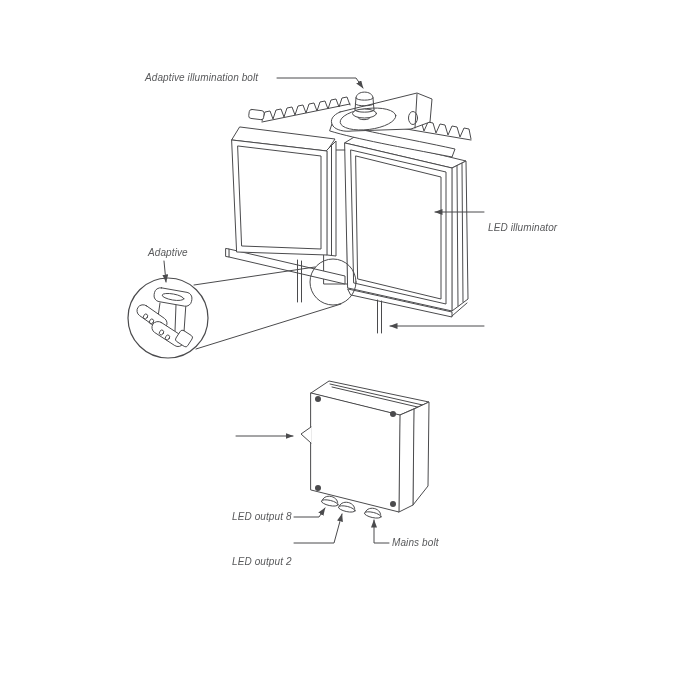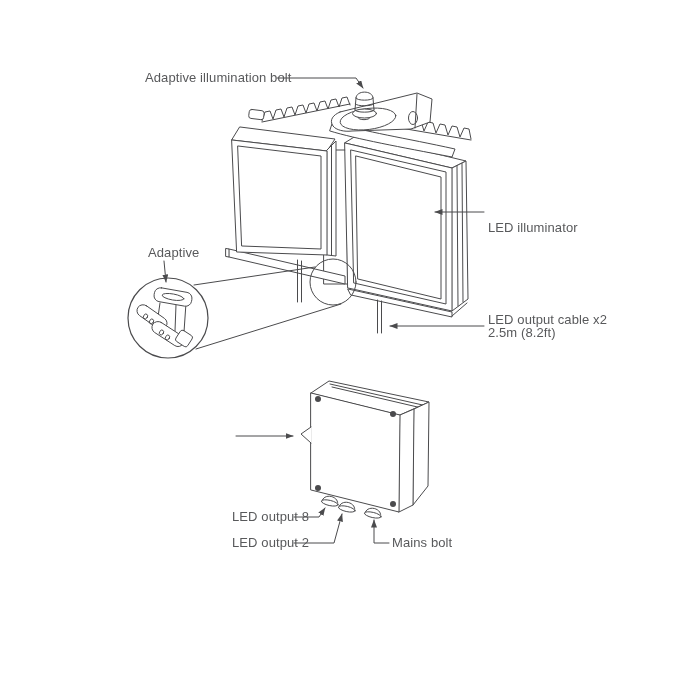--- a/index.html
+++ b/index.html
@@ -7,22 +7,22 @@
     --text:#58595b;
     --bg:#ffffff;
   }
   html,body{margin:0;padding:0;background:var(--bg);}
   #canvas{
     position:relative;width:700px;height:700px;background:var(--bg);
     font-family:"Liberation Sans", sans-serif;overflow:hidden;
   }
   #art{position:absolute;left:0;top:0;}
   .lbl{
-    position:absolute;color:var(--text);font-size:13px;line-height:12.5px;
-    white-space:nowrap;letter-spacing:.1px;
+    position:absolute;color:var(--text);font-size:10px;line-height:12.5px;
+    white-space:nowrap;letter-spacing:.1px;font-style:italic;
   }
   svg path,svg line,svg circle,svg ellipse,svg rect,svg polyline{
     vector-effect:non-scaling-stroke;
   }
 </style>
 </head>
 <body>
 
 <div id="canvas">
 
@@ -164,24 +164,20 @@
       <path d="M389,543 L374,543 L374,520" marker-end="url(#ah)"></path>
     </g>
   </svg>
 
   <div class="lbl" style="left:145px;top:72px">Adaptive illumination bolt</div>
 
   <div class="lbl" style="left:488px;top:222px">LED illuminator</div>
 
   <div class="lbl" style="left:148px;top:247px">Adaptive</div>
 
-  <div class="lbl" style="left:488px;top:314px">
-    <div>LED output cable x2</div>
-    <div>2.5m (8.2ft)</div>
-  </div>
 
 
   <div class="lbl" style="left:232px;top:511px">LED output 8</div>
 
-  <div class="lbl" style="left:232px;top:537px">LED output 2</div>
+  <div class="lbl" style="left:232px;top:556px">LED output 2</div>
 
   <div class="lbl" style="left:392px;top:537px">Mains bolt</div>
 </div>
 
 </body></html>

